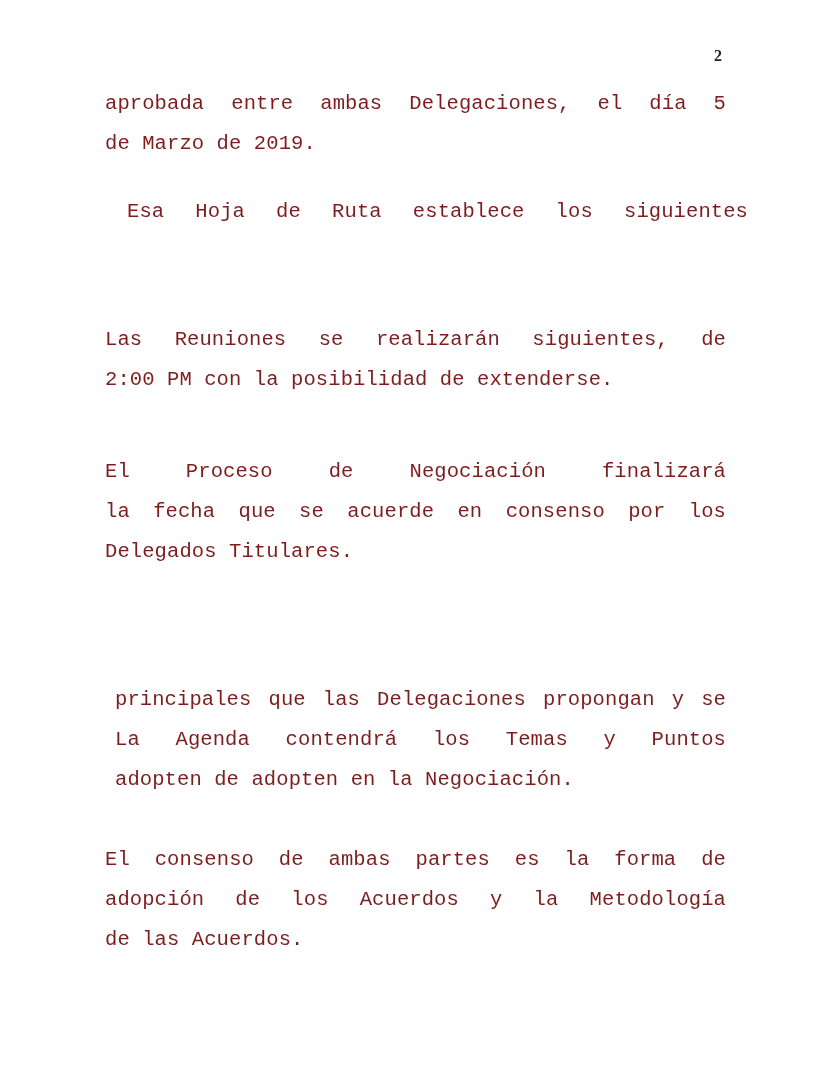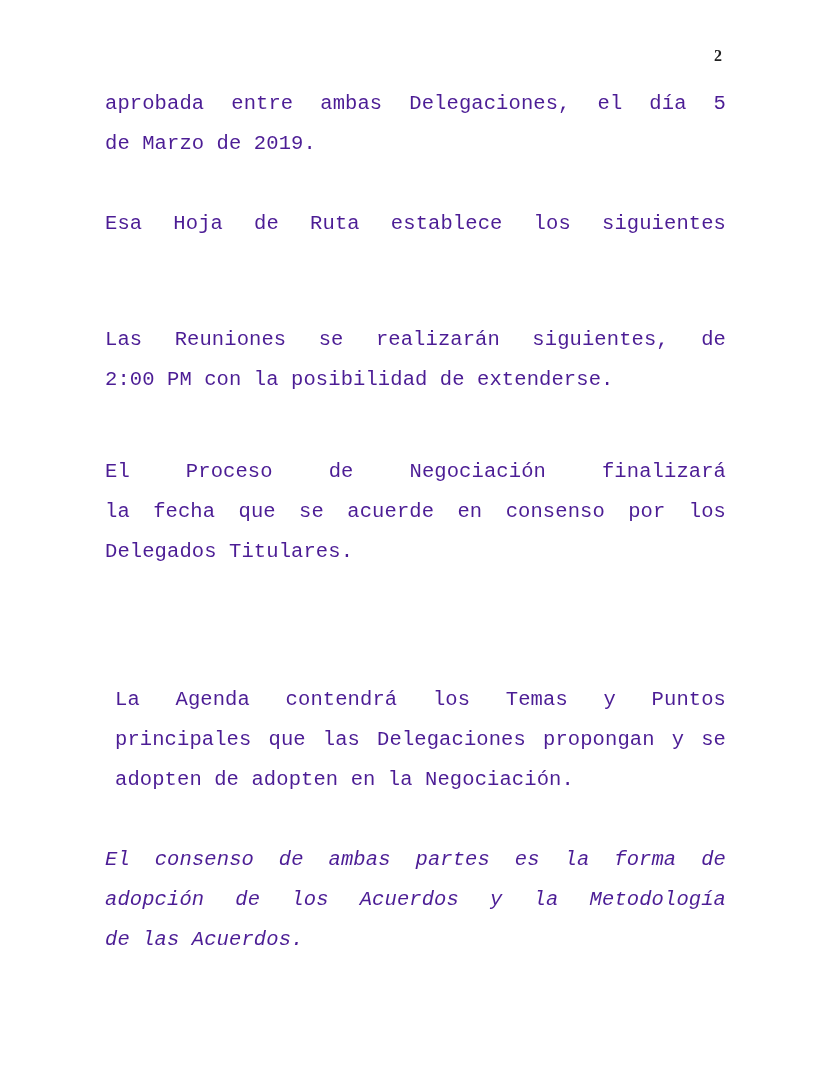--- a/index.html
+++ b/index.html
@@ -26,21 +26,21 @@
     .para {
       position: absolute;
       left: 105px;
       width: 621px;
       font-family: "Liberation Mono", "DejaVu Sans Mono", monospace;
       font-size: 20.5px;
       line-height: 40px;
       letter-spacing: 0.1px;
       text-align: justify;
       text-align-last: left;
-      color: #4c1d95;
+      color: #7f1d1d;
     }
     .para.indent {
       left: 115px;
       width: 611px;
     }
     .line {
       display: block;
       white-space: nowrap;
       text-align: justify;
       text-align-last: justify;
@@ -52,38 +52,38 @@
 </head>
 <body>
 
 <div class="page-number">2</div>
 
 <div class="para" style="top: 84px;">
   <span class="line">aprobada entre ambas Delegaciones, el día 5</span>
   <span class="line last">de Marzo de 2019.</span>
 </div>
 
-<div class="para" style="top: 204px;">
+<div class="para" style="top: 192px; margin-left: 22px;">
   <span class="line">Esa Hoja de Ruta establece los siguientes</span>
 </div>
 
 <div class="para" style="top: 320px;">
   <span class="line">Las Reuniones se realizarán siguientes, de</span>
   <span class="line last">2:00 PM con la posibilidad de extenderse.</span>
 </div>
 
 <div class="para" style="top: 452px;">
   <span class="line">El Proceso de Negociación finalizará</span>
   <span class="line">la fecha que se acuerde en consenso por los</span>
   <span class="line last">Delegados Titulares.</span>
 </div>
 
 <div class="para indent" style="top: 680px;">
+  <span class="line">principales que las Delegaciones propongan y se</span>
   <span class="line">La Agenda contendrá los Temas y Puntos</span>
-  <span class="line">principales que las Delegaciones propongan y se</span>
   <span class="line last">adopten de adopten en la Negociación.</span>
 </div>
 
-<div class="para" style="top: 840px; font-style: italic;">
+<div class="para" style="top: 840px;">
   <span class="line">El consenso de ambas partes es la forma de</span>
   <span class="line">adopción de los Acuerdos y la Metodología</span>
   <span class="line last">de las Acuerdos.</span>
 </div>
 
 </body></html>

